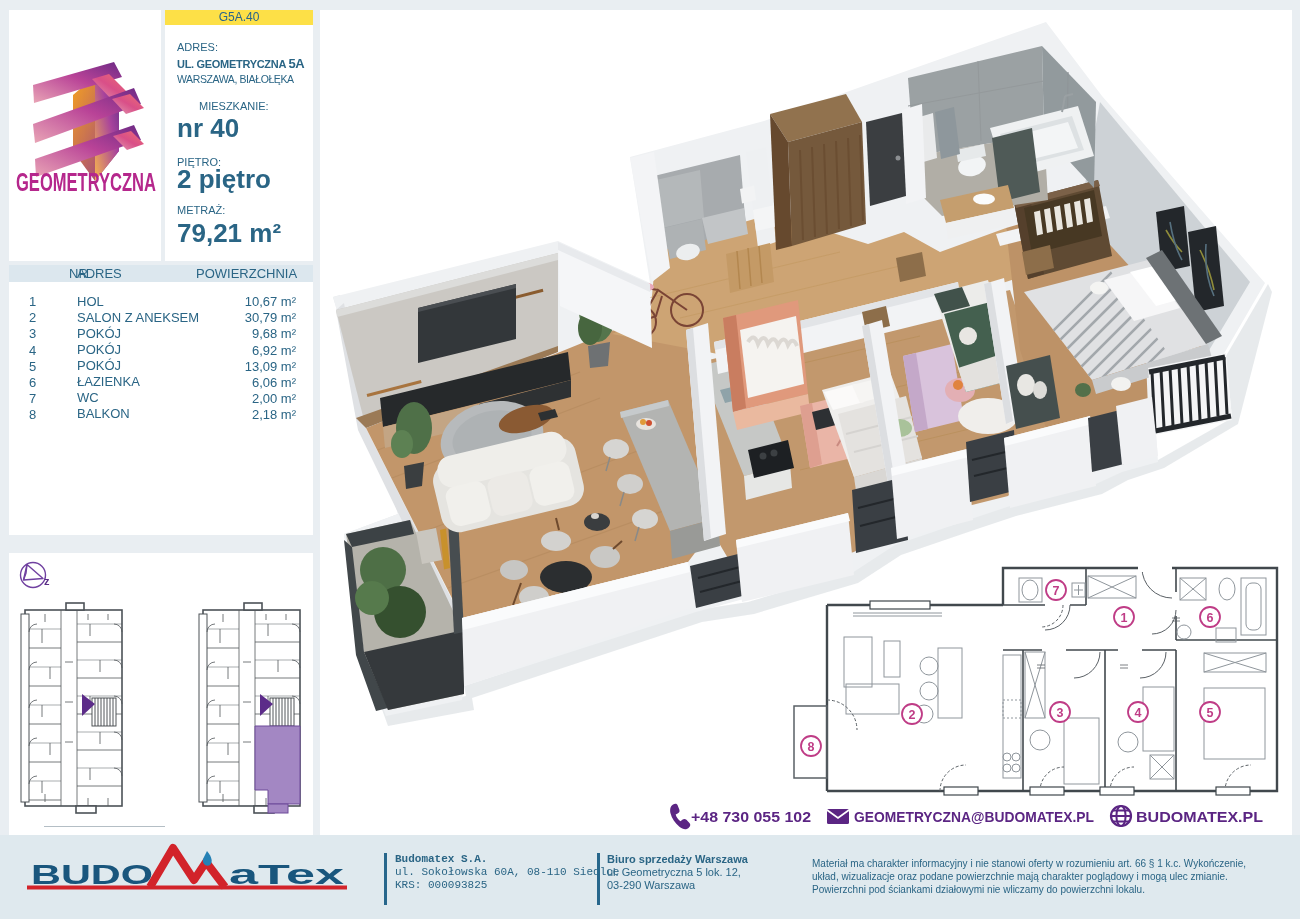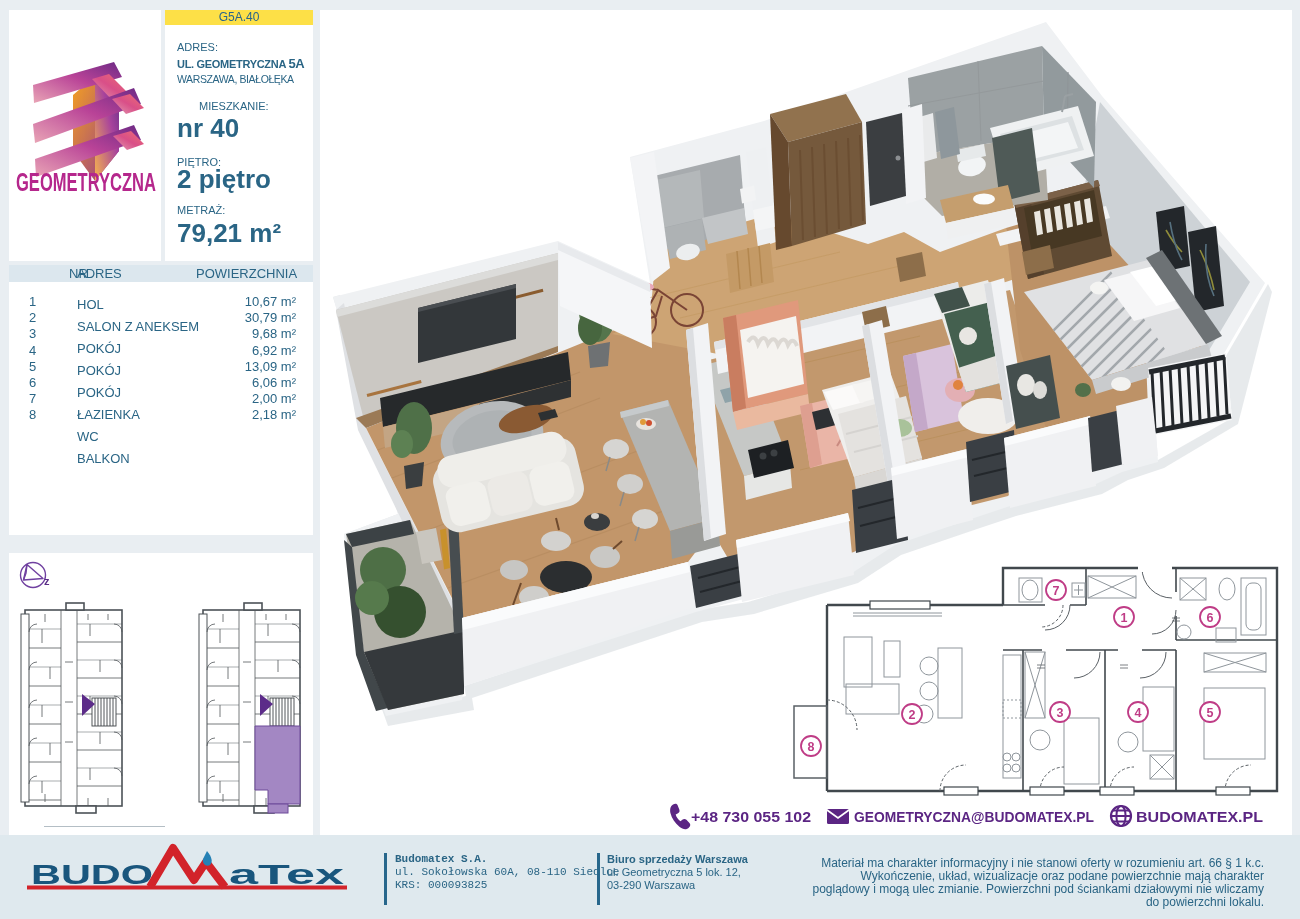--- a/index.html
+++ b/index.html
@@ -79,21 +79,21 @@
 
 <div class="abs" style="left:9px;top:265px;width:304px;height:17px;background:#dce7ee;"></div>
 
 <div class="panel" style="left:9px;top:282px;width:304px;height:253px;"></div>
 
 <div class="abs teal" style="left:29px;top:266px;font-size:13px;margin-left:40px;">NR</div>
 <div class="abs teal" style="left:77px;top:266px;font-size:13px;">ADRES</div>
 <div class="abs teal" style="left:196px;top:266px;width:100px;font-size:13px;text-align:right;">POWIERZCHNIA</div>
 
 <div class="abs teal" style="left:29px;top:294px;font-size:13px;line-height:16.2px;">1<br>2<br>3<br>4<br>5<br>6<br>7<br>8</div>
-<div class="abs teal" style="left:77px;top:294px;font-size:13px;line-height:22px;">HOL<br>SALON Z ANEKSEM<br>POKÓJ<br>POKÓJ<br>POKÓJ<br>ŁAZIENKA<br>WC<br>BALKON</div>
+<div class="abs teal" style="left:77px;top:294px;font-size:13px;line-height:16px;">HOL<br>SALON Z ANEKSEM<br>POKÓJ<br>POKÓJ<br>POKÓJ<br>ŁAZIENKA<br>WC<br>BALKON</div>
 <div class="abs teal" style="left:196px;top:294px;width:100px;font-size:13px;line-height:16.2px;text-align:right;">10,67 m²<br>30,79 m²<br>9,68 m²<br>6,92 m²<br>13,09 m²<br>6,06 m²<br>2,00 m²<br>2,18 m²</div>
 
 <div class="panel" style="left:9px;top:553px;width:304px;height:282px;"></div>
 
 <svg class="abs" style="left:14px;top:557px;" width="44" height="38" viewBox="0 0 44 38">
   <circle cx="19" cy="18" r="12.5" fill="none" stroke="#7040a0" stroke-width="1.4"></circle>
   <path d="M13,7.5 L9.5,23 L29,21.5 Z" fill="none" stroke="#7040a0" stroke-width="1.4" stroke-linejoin="round"></path>
   <path d="M13,7.5 L12,16 L9.5,23" fill="none" stroke="#7040a0" stroke-width="1.4"></path>
   <text x="30" y="28" font-size="11" font-weight="bold" fill="#5a2d87">z</text>
 </svg>
@@ -602,17 +602,17 @@
 <div class="abs teal" style="left:395px;top:853px;font-size:11px;line-height:13px;font-family:Liberation Mono, monospace;">
   <b>Budomatex S.A.</b><br>ul. Sokołowska 60A, 08-110 Siedlce<br>KRS: 000093825
 </div>
 
 <div class="abs" style="left:597px;top:853px;width:3px;height:52px;background:#27678c;"></div>
 
 <div class="abs teal" style="left:607px;top:853px;font-size:11px;line-height:13px;">
   <b>Biuro sprzedaży Warszawa</b><br>ul. Geometryczna 5 lok. 12,<br>03-290 Warszawa
 </div>
 
-<div class="abs teal" style="left:812px;top:857px;width:452px;font-size:12px;line-height:13px;text-align:right;">
+<div class="abs teal" style="left:812px;top:857px;width:452px;font-size:10px;line-height:13px;text-align:left;">
   Materiał ma charakter informacyjny i nie stanowi oferty w rozumieniu art. 66 § 1 k.c. Wykończenie, układ,
   wizualizacje oraz podane powierzchnie mają charakter poglądowy i mogą ulec zmianie. Powierzchni pod
   ściankami działowymi nie wliczamy do powierzchni lokalu.
 </div>
 
 </body></html>

